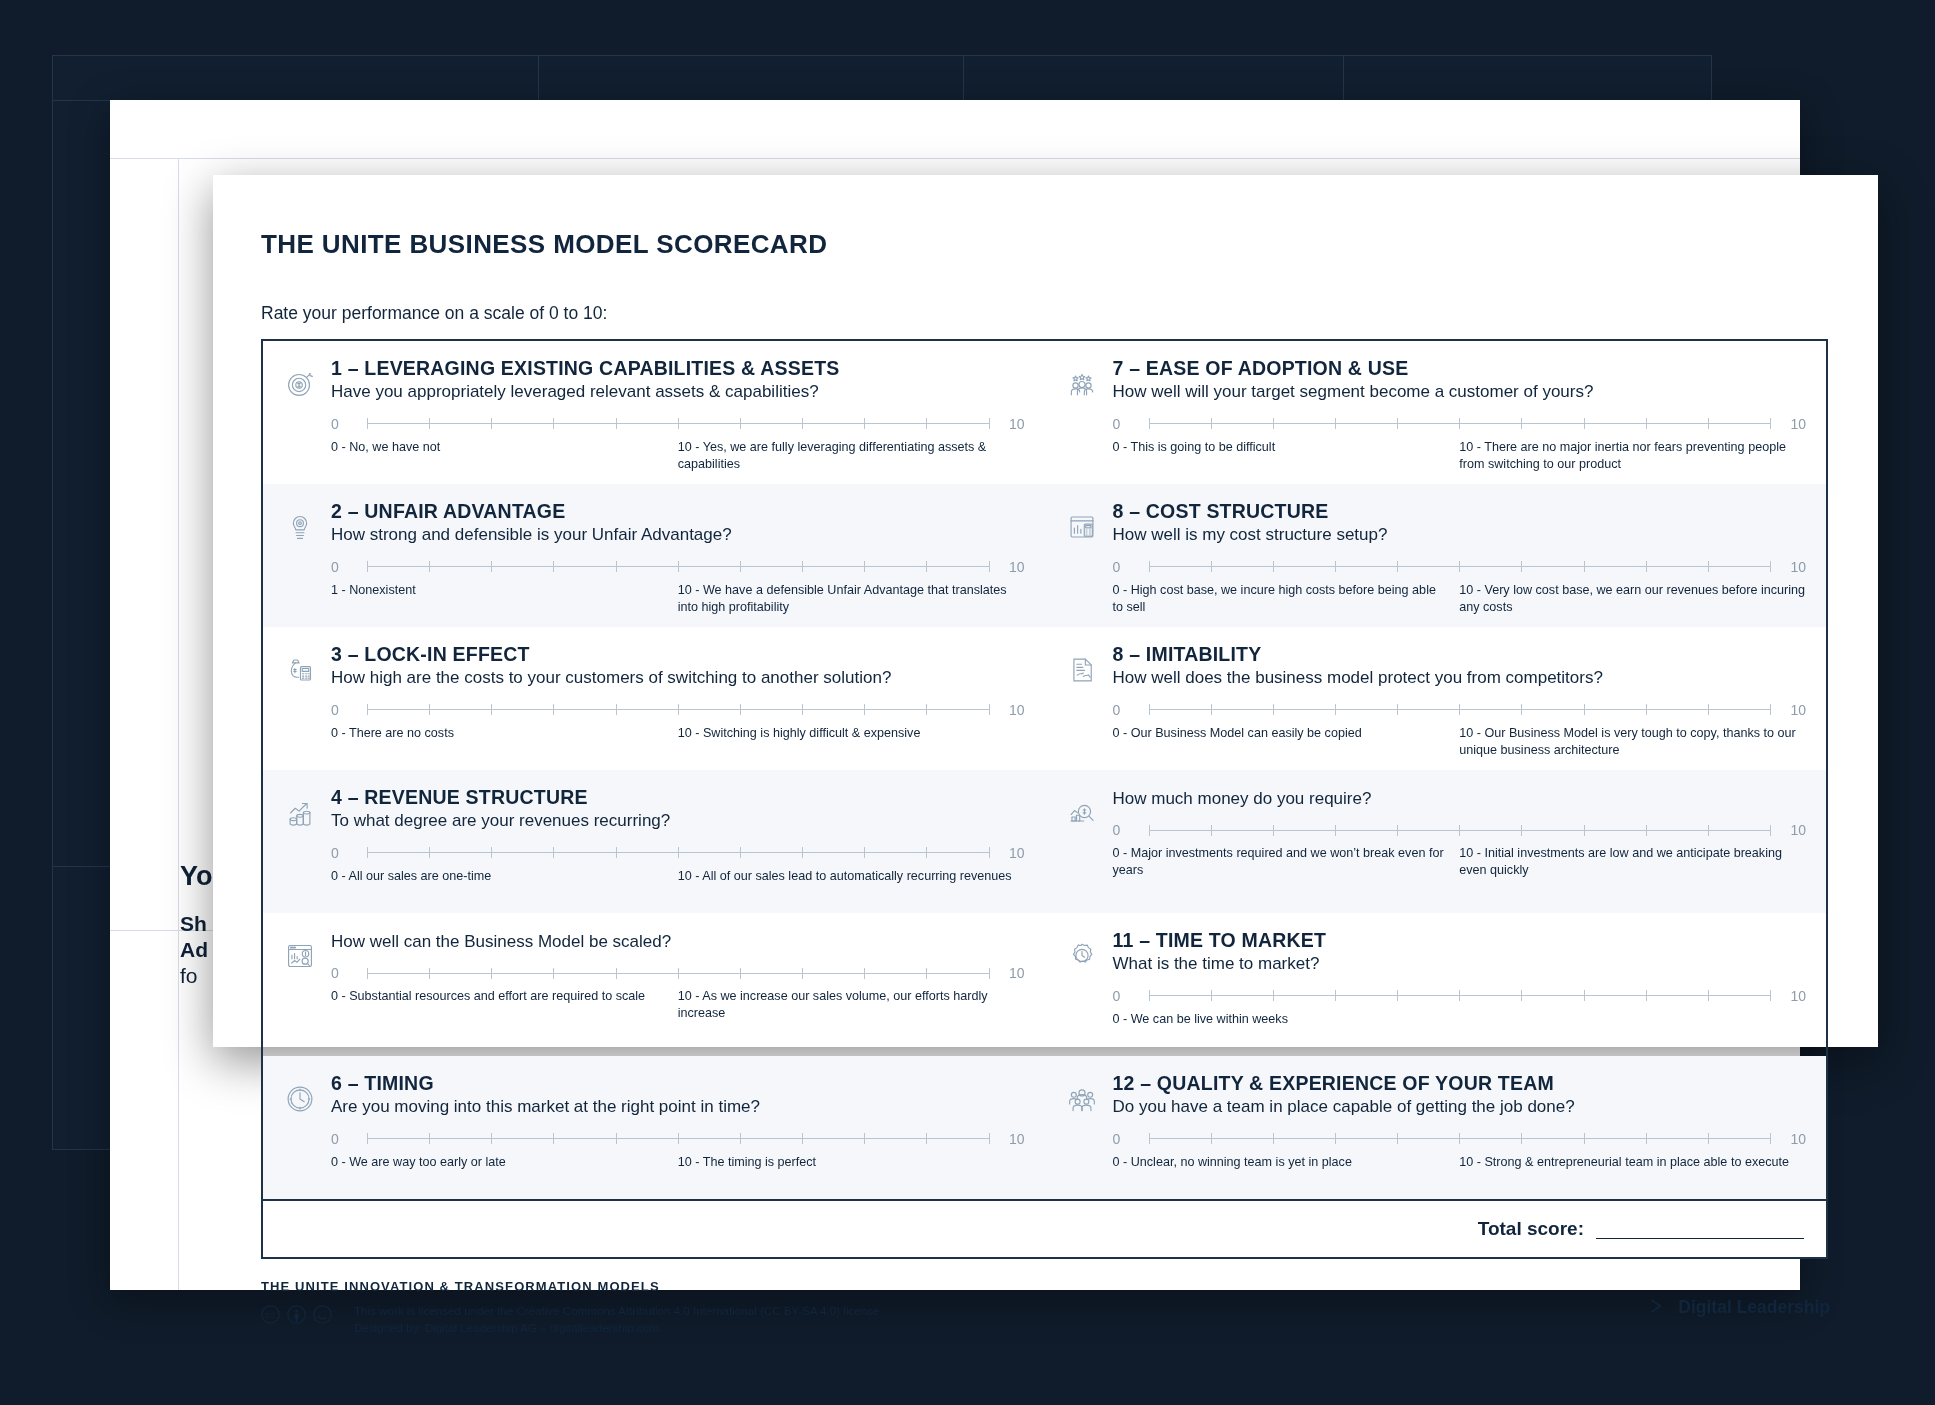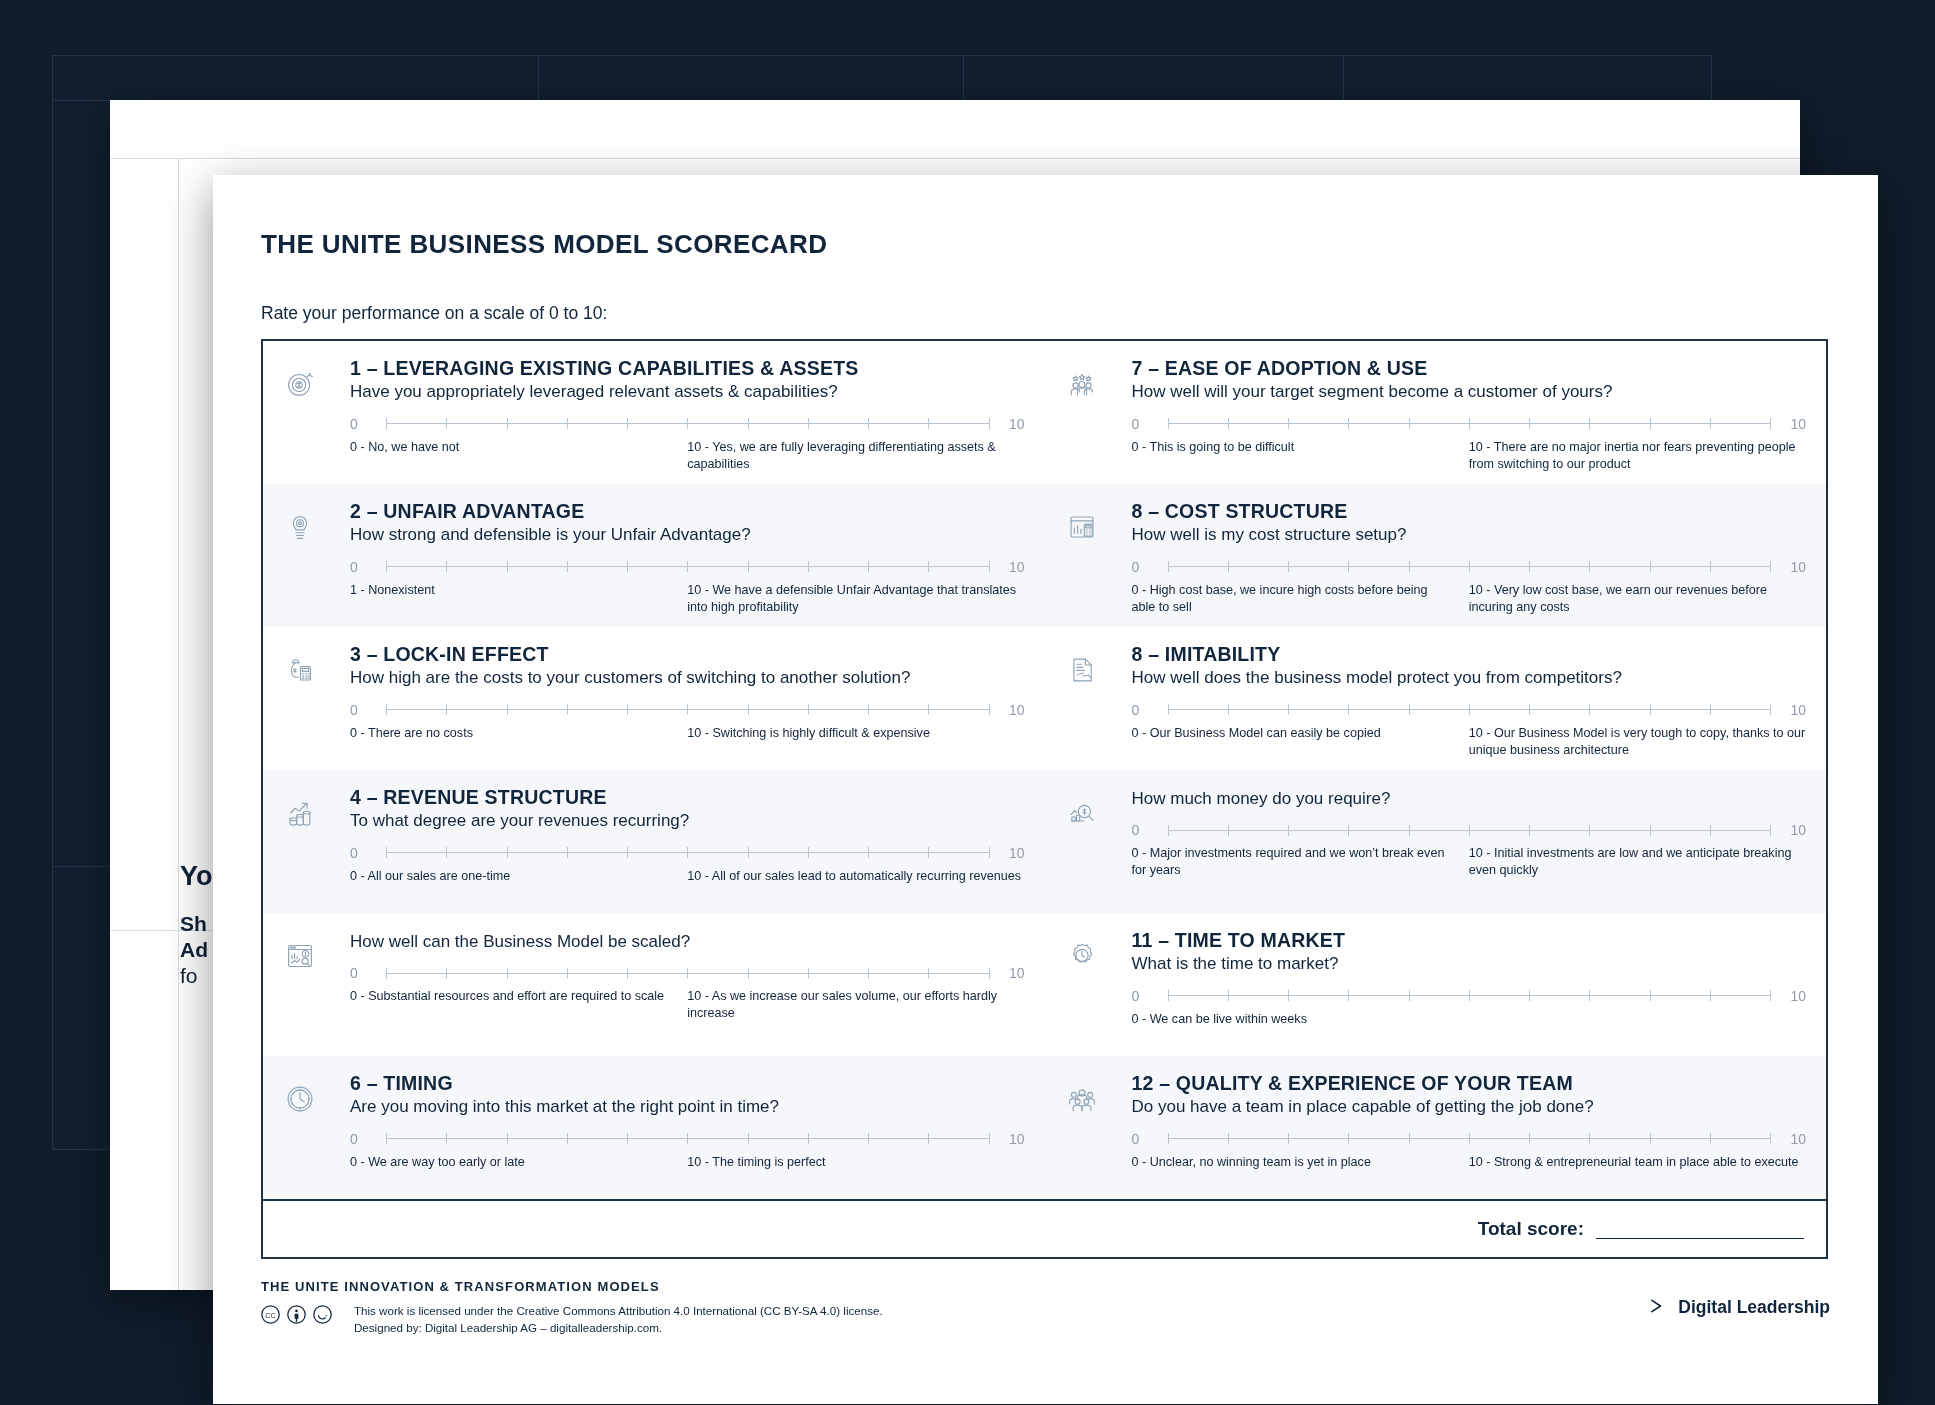--- a/index.html
+++ b/index.html
@@ -30,21 +30,21 @@
   .sheet-mid .midline { position: absolute; left: 0; right: 0; height: 1px; background: #d7dde6; }
   .sheet-mid .midcol { position: absolute; top: 0; bottom: 0; width: 1px; background: #d7dde6; }
   .mid-text { position: absolute; left: 70px; top: 760px; width: 330px; color: #0f2238; }
   .mid-text .mt-big { font-size: 27px; font-weight: bold; line-height: 1.22; margin-bottom: 18px; }
   .mid-text .mt-sub { font-size: 21px; font-weight: bold; line-height: 1.25; }
   .mid-text .mt-light { font-size: 21px; font-weight: normal; line-height: 1.25; }
 
   
   .sheet-front {
     position: absolute;
-    left: 213px; top: 175px; width: 1665px; height: 1229px;
+    left: 213px; top: 175px; width: 1665px; height: 872px;
     background: #ffffff;
     box-shadow: 0 14px 44px rgba(0,0,0,.42);
     padding: 48px 48px 0 48px;
   }
 
   .doc-title {
     font-size: 26px; font-weight: bold; letter-spacing: .4px;
     color: #11253c; margin-top: 6px;
   }
   .doc-sub { font-size: 17.5px; color: #11253c; margin-top: 43px; margin-bottom: 15px; }
@@ -59,21 +59,21 @@
   .row {
     height: 143px;
     padding: 16px 20px 0 18px;
     display: flex;
     position: relative;
   }
   .row.alt { background: #f5f7fa; }
 
   .ico { width: 44px; min-width: 44px; padding-top: 8px; }
   .ico svg { display: block; }
-  .body { flex: 1; min-width: 0; padding-left: 6px; margin-left: 19px; }
+  .body { flex: 1; min-width: 0; padding-left: 6px; }
 
   .it-title {
     font-size: 19.5px; font-weight: bold; color: #11253c;
     letter-spacing: .2px; line-height: 1.15;
   }
   .it-q { font-size: 17px; color: #11253c; margin-top: 3px; line-height: 1.2; }
 
   .scale { display: flex; align-items: center; margin-top: 13px; }
   .scale .end { font-size: 14px; color: #8e9cab; width: 26px; }
   .scale .end.right { text-align: right; }

